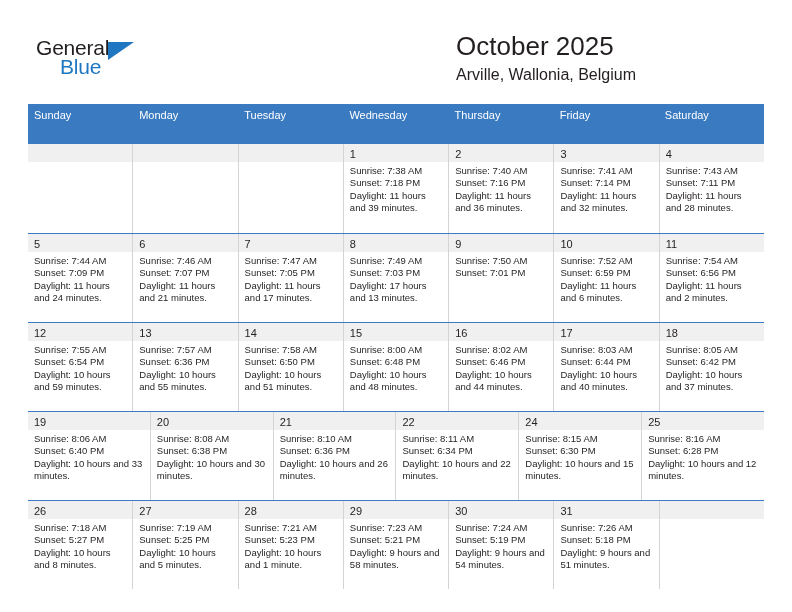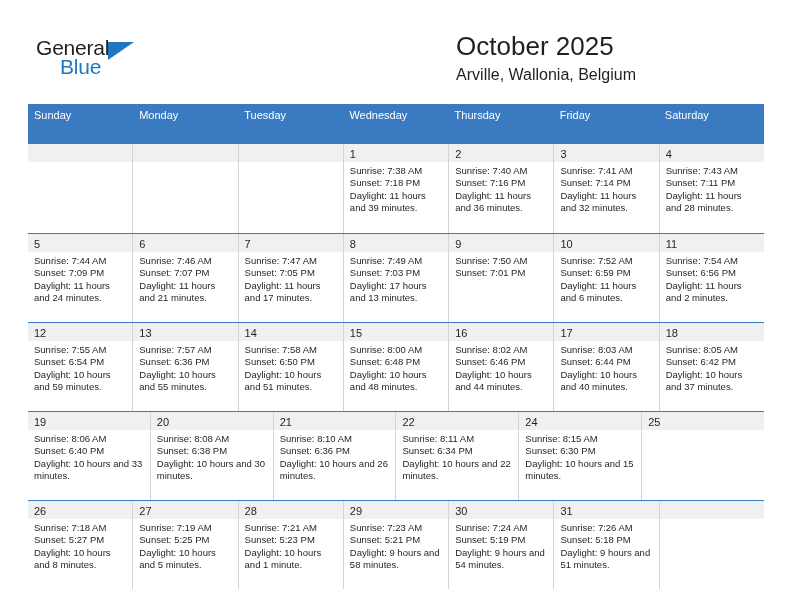--- a/index.html
+++ b/index.html
@@ -372,20 +372,25 @@
           <div class="daycell">
             <div class="daynum-band"><span class="daynum">24</span></div>
             <div class="dayinfo">
               <div>Sunrise: 8:15 AM</div>
               <div>Sunset: 6:30 PM</div>
               <div class="daylight-line">Daylight: 10 hours and 15 minutes.</div>
             </div>
           </div>
           <div class="daycell">
             <div class="daynum-band"><span class="daynum">25</span></div>
+            <div class="dayinfo">
+              <div>Sunrise: 8:16 AM</div>
+              <div>Sunset: 6:28 PM</div>
+              <div class="daylight-line">Daylight: 10 hours and 12 minutes.</div>
+            </div>
           </div>
         </div>
         <div class="week">
           <div class="daycell">
             <div class="daynum-band"><span class="daynum">26</span></div>
             <div class="dayinfo">
               <div>Sunrise: 7:18 AM</div>
               <div>Sunset: 5:27 PM</div>
               <div class="daylight-line">Daylight: 10 hours and 8 minutes.</div>
             </div>

